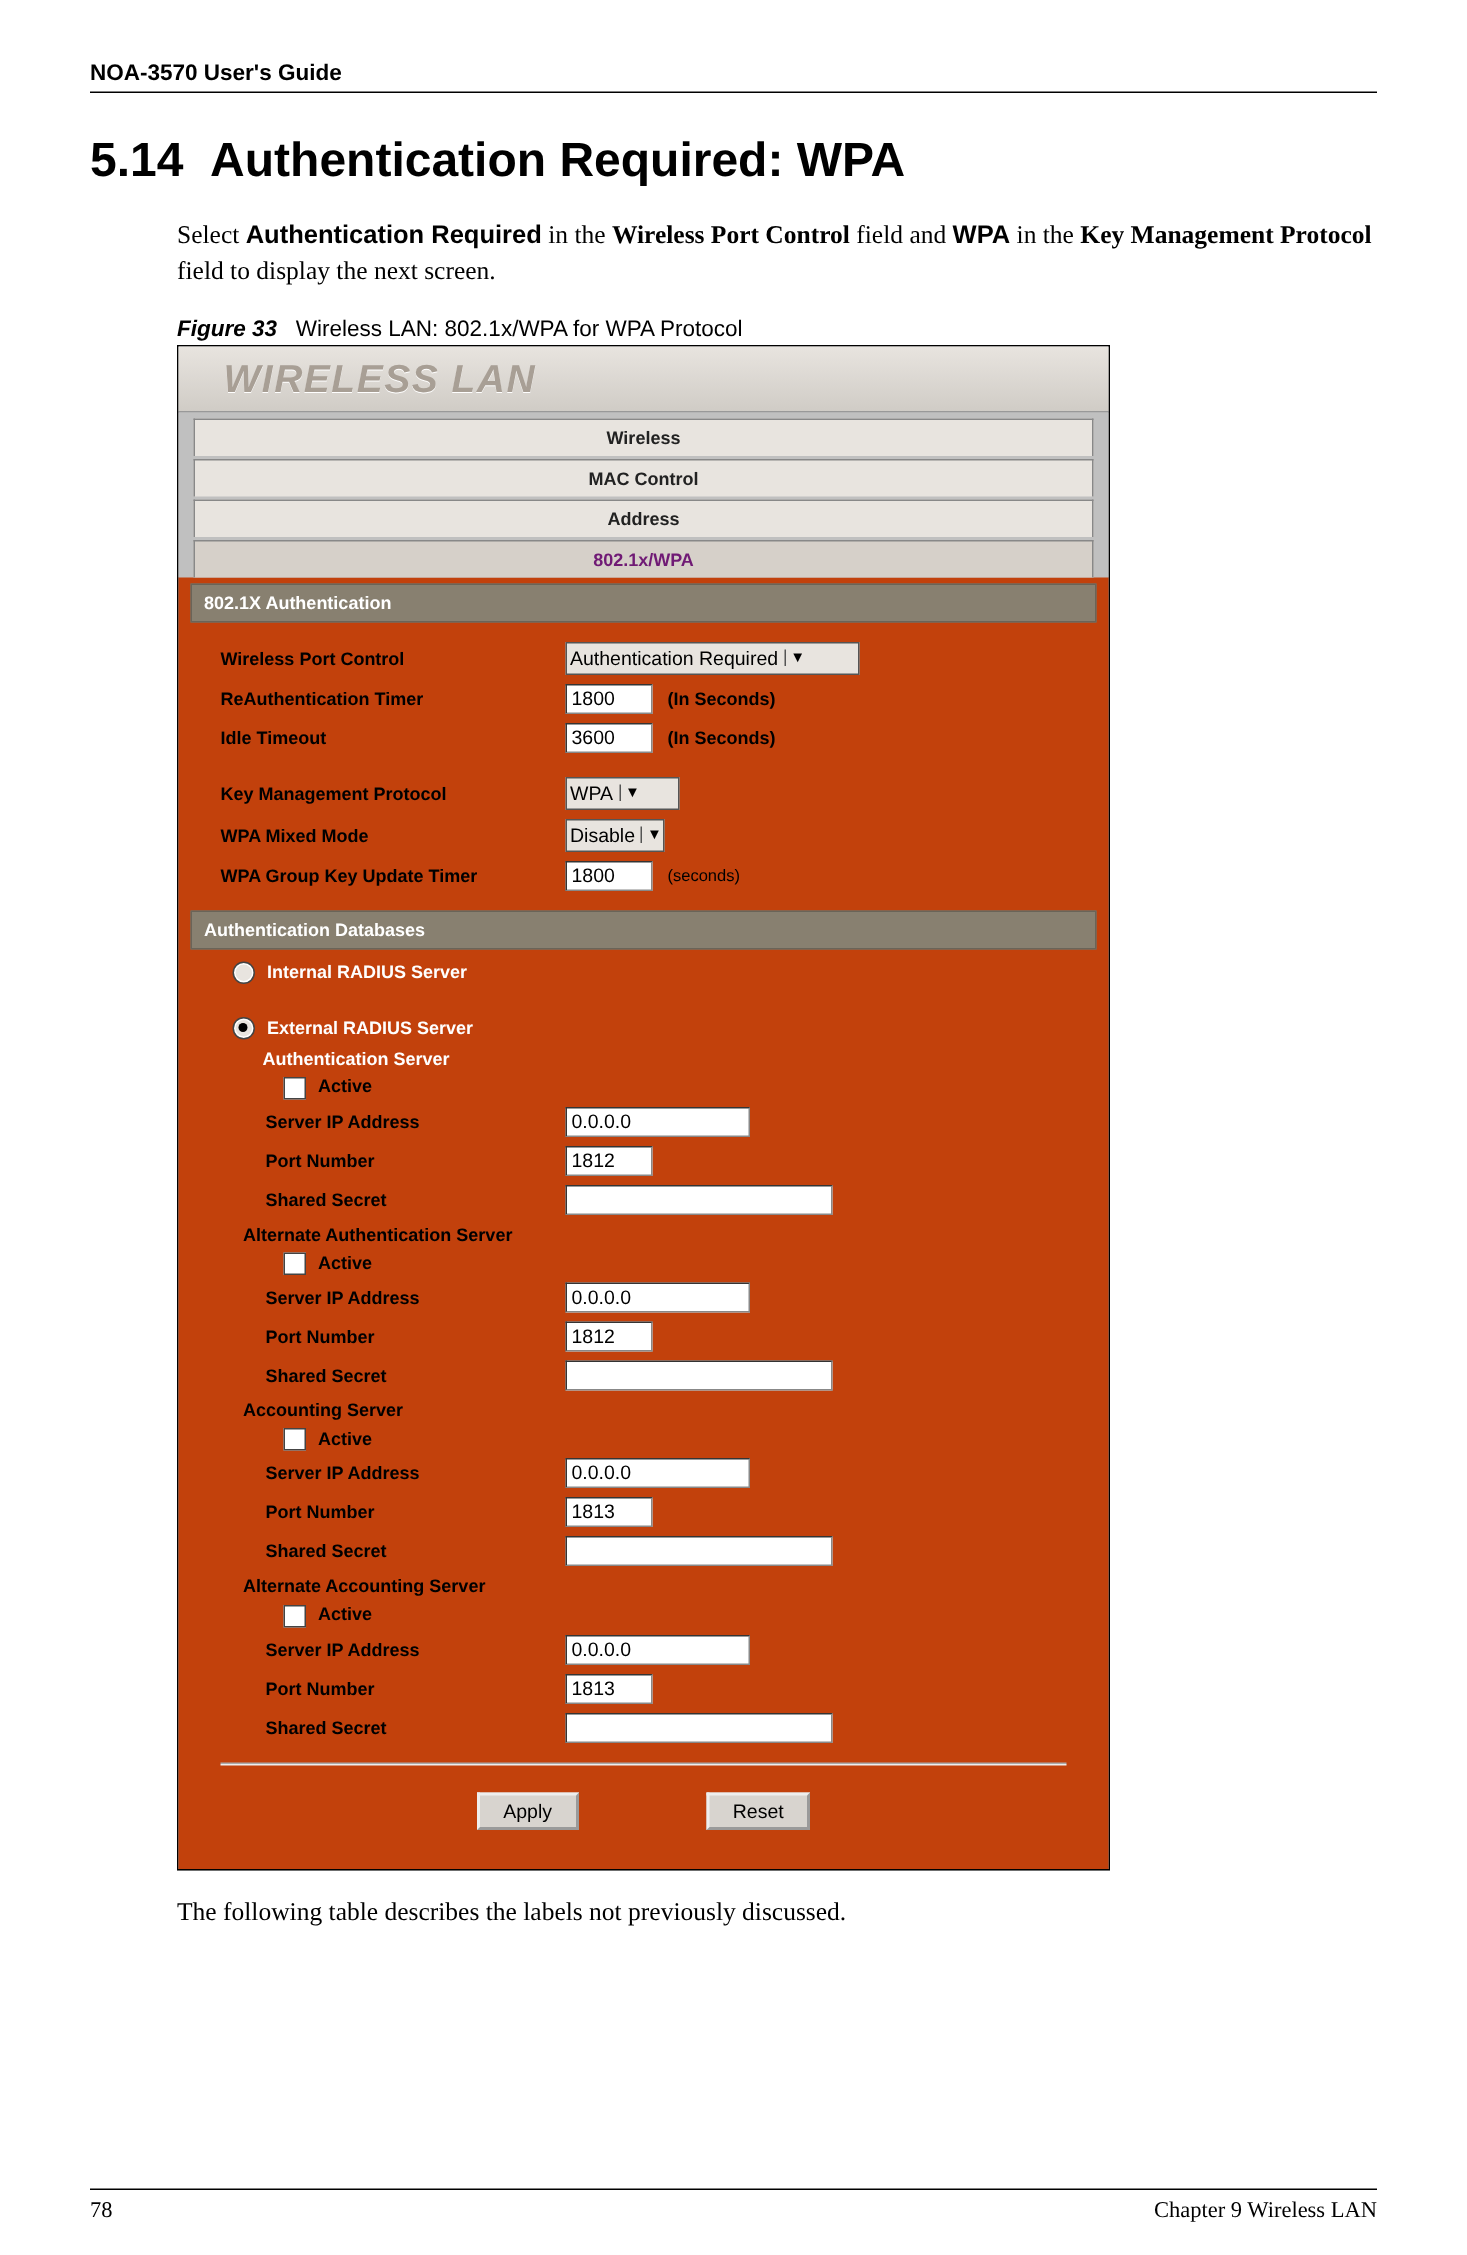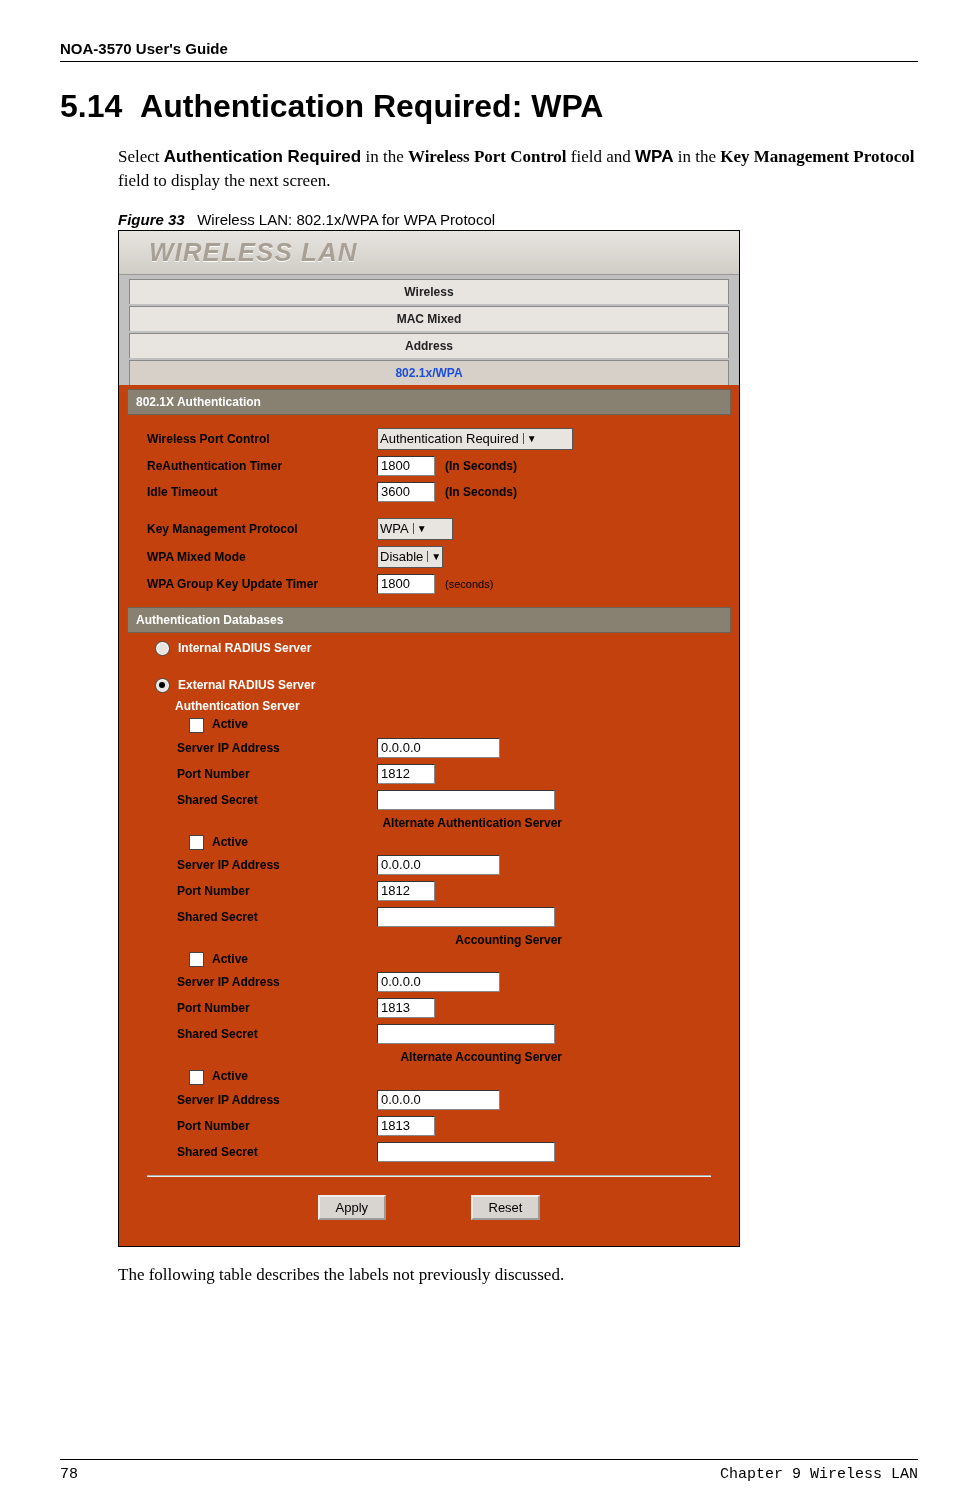--- a/index.html
+++ b/index.html
@@ -75,21 +75,21 @@
     text-align: center;
     font: bold 12px Arial;
     padding: 5px 0;
     border: 1px solid #888;
     background: #e8e4df;
     color: #222;
     border-bottom: none;
   }
   .ss-tab.active {
     background: #d6d0c9;
-    color: #1d4ed8;
+    color: #701a75;
   }
   .ss-body {
     background: #c2410c;
     padding: 4px 8px 12px 8px;
   }
   .ss-section-hdr {
     background: #888070;
     color: #fff;
     font: bold 12px Arial;
     padding: 5px 8px;
@@ -100,21 +100,21 @@
     align-items: center;
     padding: 3px 0;
   }
   .ss-label {
     font: bold 12px Arial;
     color: #000;
     width: 230px;
     padding-left: 20px;
   }
   .ss-label.sub { padding-left: 50px; width: 200px; }
-  .ss-label.heading { padding-left: 35px; width: 400px; text-align: right; }
+  .ss-label.heading { padding-left: 35px; width: 400px; }
   .ss-input-sm {
     font: 13px Arial;
     background: #fff;
     border: 1px inset #888;
     padding: 1px 3px;
     width: 50px;
     height: 16px;
   }
   .ss-input-md { width: 115px; }
   .ss-input-lg { width: 170px; }
@@ -180,21 +180,21 @@
   }
   .footer {
     position: absolute;
     bottom: 20px;
     left: 60px;
     right: 60px;
     border-top: 1px solid #000;
     padding-top: 6px;
     display: flex;
     justify-content: space-between;
-    font-family: Liberation Mono, monospace;
+    font-family: Liberation Serif, serif;
     font-size: 15px;
     gap: 44px;
   }
   .pad-block { height: 10px; }
 </style>
 </head>
 <body>
 
 <div class="page">
   <div class="header-line">NOA-3570 User's Guide</div>
@@ -208,21 +208,21 @@
   </p>
 
   <div class="figure-caption">
     <span class="bold">Figure 33</span>&nbsp;&nbsp;&nbsp;<span>Wireless LAN: 802.1x/WPA for WPA Protocol</span>
   </div>
 
   <div class="screenshot">
     <div class="ss-title">WIRELESS LAN</div>
     <div class="ss-tabs">
       <div class="ss-tab">Wireless</div>
-      <div class="ss-tab">MAC Mixed</div>
+      <div class="ss-tab">MAC Control</div>
       <div class="ss-tab">Address</div>
       <div class="ss-tab active">802.1x/WPA</div>
     </div>
     <div class="ss-body">
       <div class="ss-section-hdr">802.1X Authentication</div>
       <div class="pad-block"></div>
 
       <div class="ss-row">
         <div class="ss-label">Wireless Port Control</div>
         <div class="ss-select" style="width:190px">

